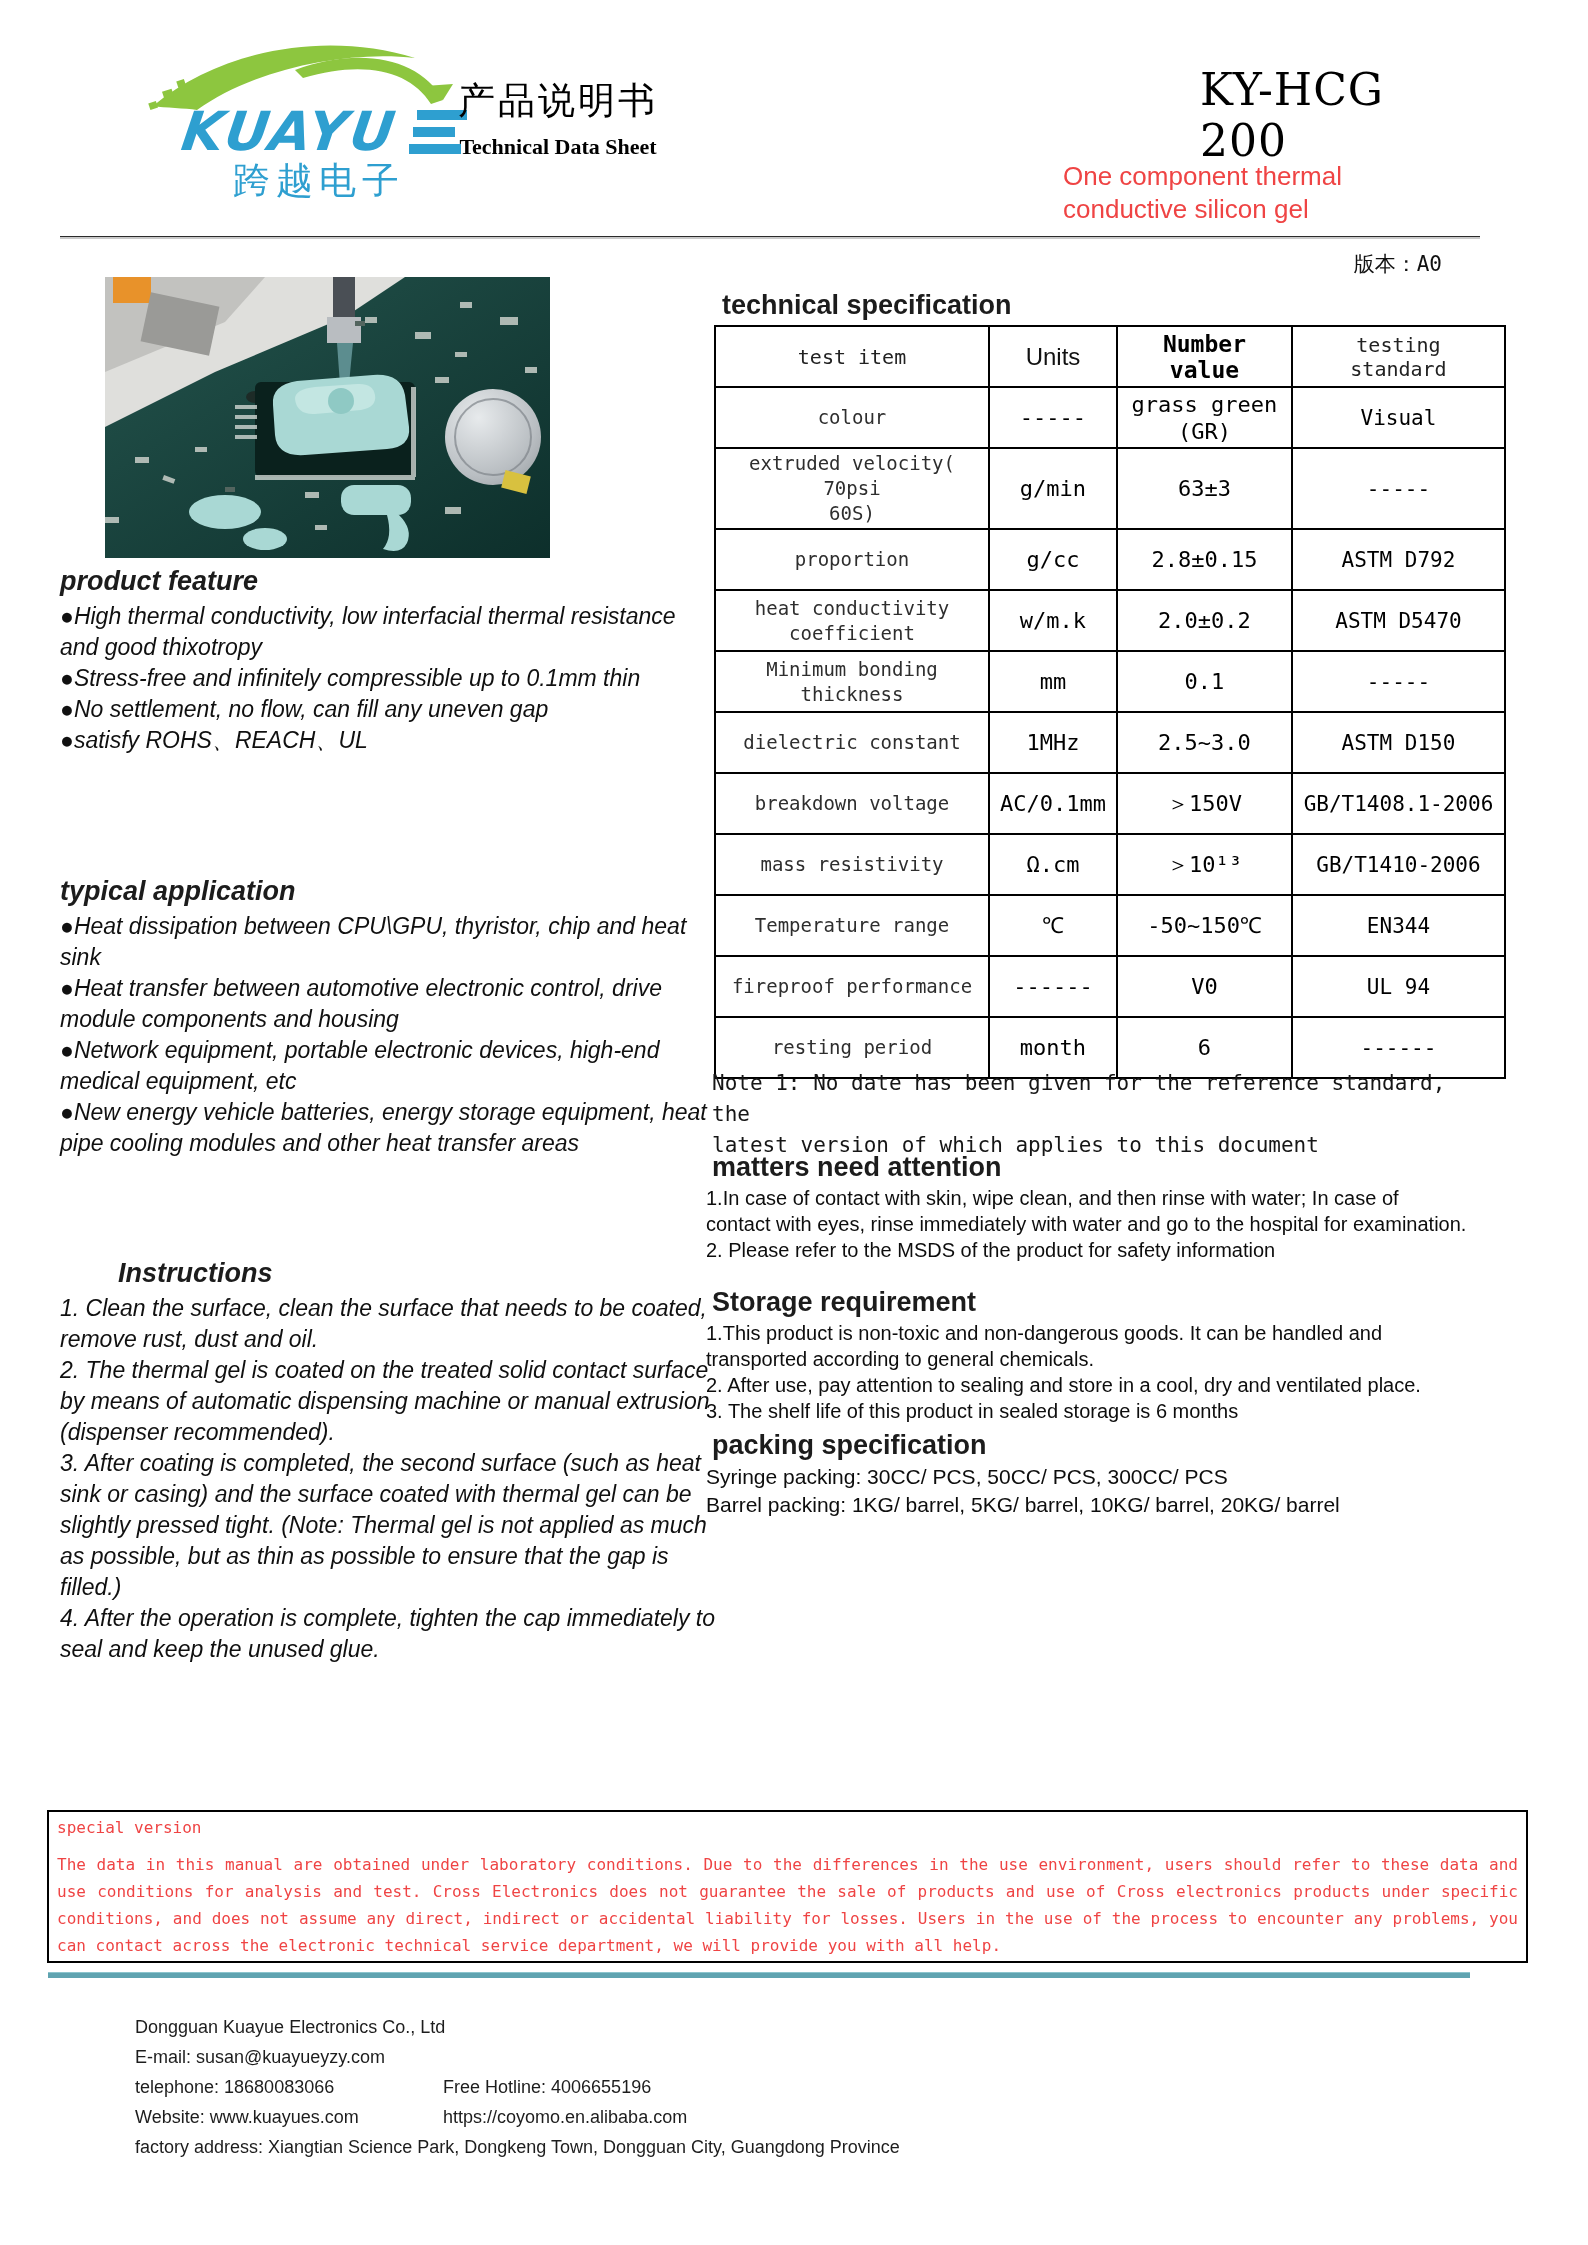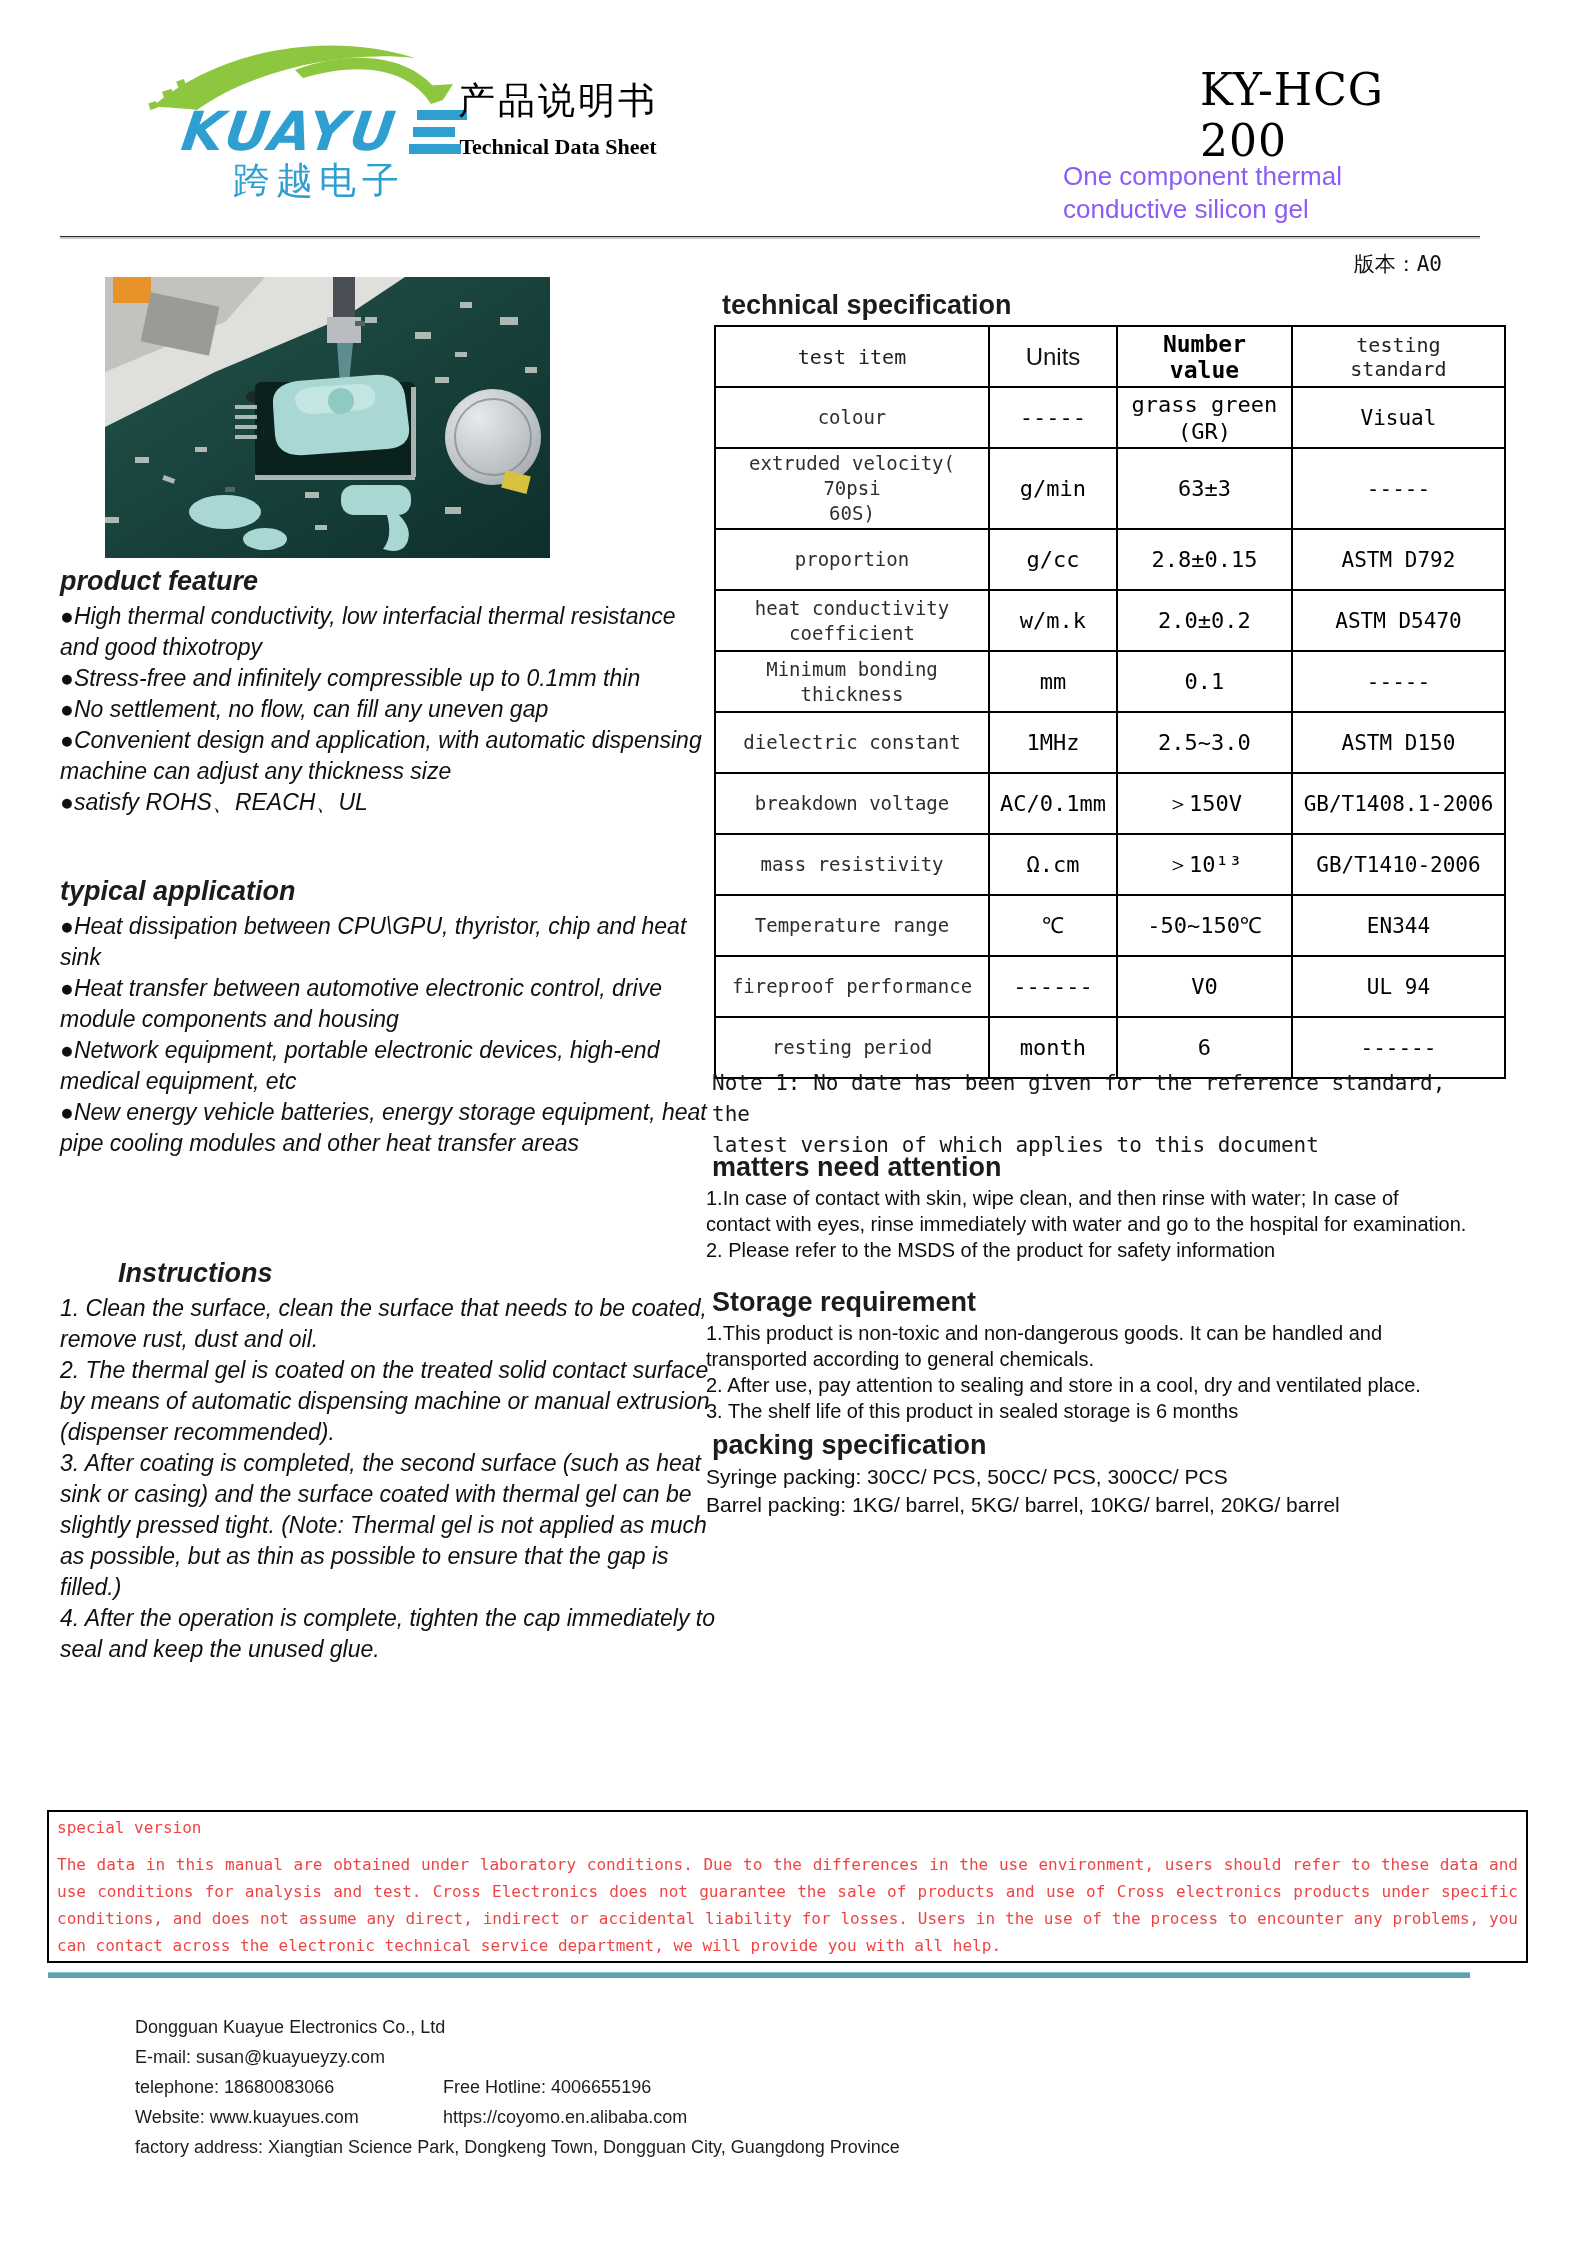--- a/index.html
+++ b/index.html
@@ -9,21 +9,21 @@
     background:#ffffff; overflow:hidden; color:#111;
   }
   
   .logo-wrap { position:absolute; left:125px; top:28px; width:345px; height:175px; }
   .title-center { position:absolute; left:427px; top:76px; width:262px; text-align:center; }
   .title-cn { font-family:"DejaVu Serif", serif; font-size:37px; color:#000; letter-spacing:3px; }
   .title-en { font-family:"Liberation Serif", serif; font-weight:bold; font-size:22px; margin-top:8px; color:#000; }
   .product-code { position:absolute; left:1200px; top:64px; width:250px;
     font-family:"DejaVu Serif", serif; font-size:44px; color:#000; letter-spacing:1px; }
   .product-desc { position:absolute; left:1063px; top:160px; width:330px;
-    font-size:26px; line-height:33px; color:#8b5cf6; }
+    font-size:26px; line-height:33px; color:#ef4444; }
   .header-rule { position:absolute; left:60px; top:236px; width:1420px; height:3px;
     background:#2a2a2a; border-bottom:2px solid #c9c9c9; }
   .version { position:absolute; left:1180px; top:250px; width:262px; text-align:right;
     font-family:"DejaVu Sans Mono", monospace; font-size:21px; color:#111; }
   
   .photo { position:absolute; left:105px; top:277px; width:445px; height:281px; }
   .left-block { position:absolute; left:60px; width:656px;font-style:italic; }
   .sec-h { font-size:27px; font-weight:bold; color:#1c1c1c; margin-bottom:4px; }
   .body-p { font-size:23px; line-height:31px; color:#101010; }
   .instr-h { font-size:27px; font-weight:bold; color:#1c1c1c; margin-bottom:4px; padding-left:58px; }
@@ -166,21 +166,20 @@
         <rect x="250" y="44" width="10" height="5"></rect>
         <rect x="120" y="210" width="10" height="5"></rect>
       </g>
   </svg>
 
   <div class="left-block" style="top:566px;">
     <div class="sec-h">product feature</div>
     <p class="body-p">●High thermal conductivity, low interfacial thermal resistance and good thixotropy</p>
     <p class="body-p">●Stress-free and infinitely compressible up to 0.1mm thin</p>
     <p class="body-p">●No settlement, no flow, can fill any uneven gap</p>
-    <p class="body-p">●Convenient design and application, with automatic dispensing machine can adjust any thickness size</p>
     <p class="body-p">●satisfy ROHS、REACH、UL</p>
   </div>
 
   <div class="left-block" style="top:876px;">
     <div class="sec-h">typical application</div>
     <p class="body-p">●Heat dissipation between CPU\GPU, thyristor, chip and heat sink</p>
     <p class="body-p">●Heat transfer between automotive electronic control, drive module components and housing</p>
     <p class="body-p">●Network equipment, portable electronic devices, high-end medical equipment, etc</p>
     <p class="body-p">●New energy vehicle batteries, energy storage equipment, heat pipe cooling modules and other heat transfer areas</p>
   </div>

